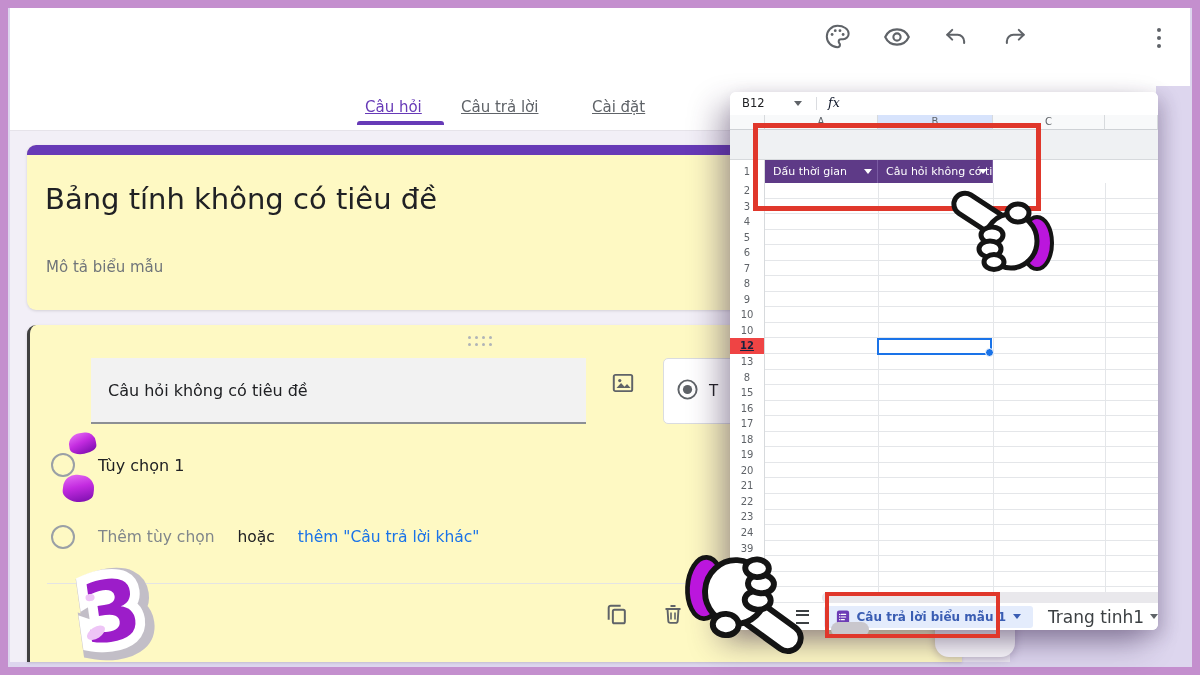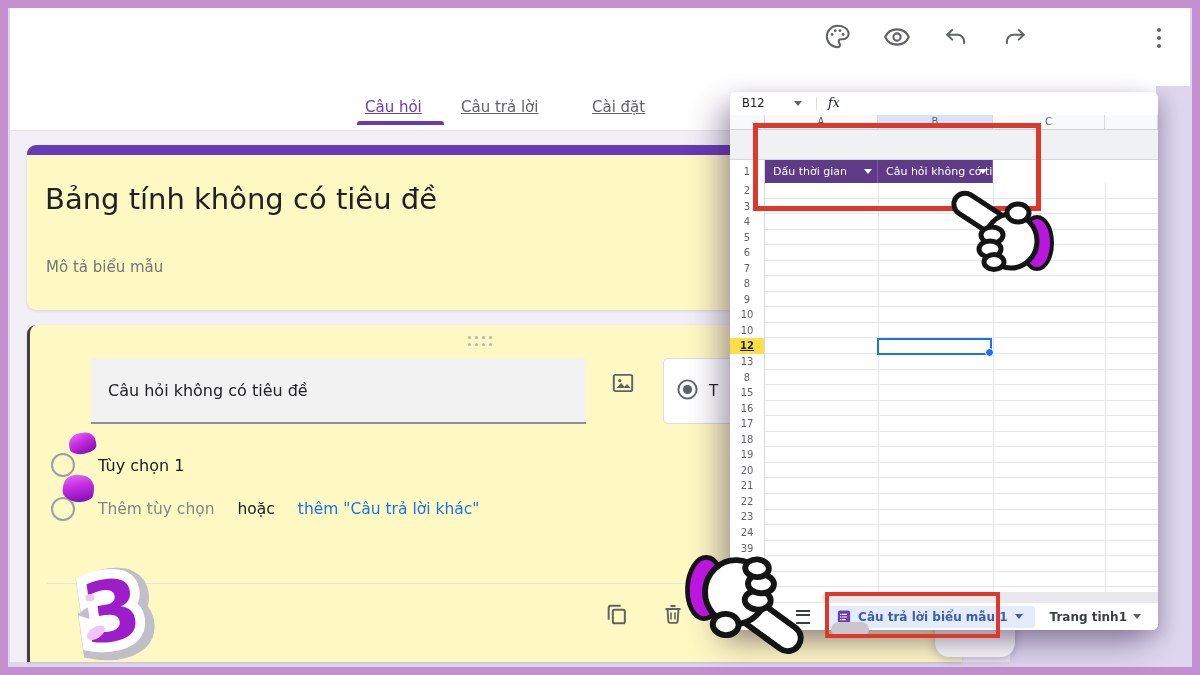--- a/index.html
+++ b/index.html
@@ -35,21 +35,21 @@
   .drag-dots i{width:3px;height:3px;border-radius:50%;background:#b0b4b8;}
   .q-input{left:61px;top:33px;width:495px;height:66px;background:#f2f2f2;border-bottom:2px solid #8d9094;
     font-size:16px;color:#202124;line-height:66px;padding-left:17px;box-sizing:border-box;cursor:text;}
   .img-btn{left:578px;top:45px;width:30px;height:30px;display:flex;align-items:center;justify-content:center;cursor:pointer;}
   .type-dd{left:633px;top:33px;width:78px;height:66px;border:1px solid #dadce0;border-radius:5px;display:flex;align-items:center;
     padding-left:12px;box-sizing:border-box;gap:10px;cursor:pointer;background:#fff;}
   .type-partial{font-size:15px;color:#202124;}
   .opt-row{display:flex;align-items:center;gap:23px;}
   .radio{width:20px;height:20px;border:2px solid #9aa0a6;border-radius:50%;flex:0 0 auto;}
   .opt1{left:21px;top:128px;}
-  .opt2{left:21px;top:172px;align-items:center;}
+  .opt2{left:21px;top:200px;align-items:center;}
   .opt-label{font-size:16px;color:#202124;cursor:text;}
   .opt-add{font-size:15.5px;color:#80868b;cursor:pointer;}
   .opt-or{font-size:15.5px;color:#202124;}
   .opt-link{font-size:15.5px;color:#1a73e8;cursor:pointer;}
   .q-footline{left:17px;top:258px;width:890px;height:1px;background:#e4e4e4;}
   .q-act{top:276px;width:30px;height:30px;display:flex;align-items:center;justify-content:center;cursor:pointer;}
   
   .blob{z-index:8;background:linear-gradient(160deg,#e268f2 8%,#c32be0 45%,#7e0fb0 92%);}
   .blob1{left:69px;top:433px;width:27px;height:21px;border-radius:55% 45% 62% 62%/62% 62% 42% 42%;transform:rotate(-9deg);}
   .blob2{left:63px;top:475px;width:31px;height:27px;border-radius:50% 50% 60% 60%/58% 58% 44% 44%;transform:rotate(7deg);}
@@ -72,37 +72,37 @@
   .chip-main{display:flex;align-items:center;gap:7px;padding:0 9px 0 8px;border-right:1px solid rgba(255,255,255,.4);}
   .chip-name{font-size:10.5px;font-weight:bold;color:#fff;border:1px solid #cbb8e8;padding:1px 3px;border-radius:1px;}
   .chip-icon{display:flex;align-items:center;justify-content:center;width:34px;}
   .chev{width:0;height:0;border-left:4px solid transparent;border-right:4px solid transparent;border-top:5px solid #fff;}
   .sh-r1cell{top:68px;height:23px;background:#5e3a87;color:#fff;font-size:11px;line-height:23px;padding:0 14px 0 8px;
     box-sizing:border-box;border-right:1px solid #7a5ba3;white-space:nowrap;overflow:hidden;cursor:pointer;}
   .sh-r1cell .chev{position:absolute;right:5px;top:9px;}
   .sh-row1num{left:0;top:68px;width:34px;height:23px;font-size:10px;color:#5f6368;text-align:center;line-height:23px;border-right:1px solid #d7dadd;}
   .sh-rownums{left:0;top:91px;width:34px;background:#fff;border-right:1px solid #d7dadd;z-index:1;}
   .sh-rownums div{height:15.55px;font-size:10px;color:#5f6368;text-align:center;line-height:15.5px;cursor:pointer;}
-  .sh-rownums div:nth-child(11){font-weight:bold;color:#17233f;background:#fde047;text-decoration:underline;}
+  .sh-rownums div:nth-child(11){font-weight:bold;color:#17233f;background:#ef4444;text-decoration:underline;}
   .sh-grid{left:35px;top:91px;right:0;height:420px;
     background:repeating-linear-gradient(to bottom,#ffffff 0 14.55px,#e4e6e9 14.55px 15.55px);}
   .vline{top:0;width:1px;height:420px;background:#e4e6e9;}
   .sel-cell{left:112px;top:155px;width:115px;height:17px;border:2px solid #1a73e8;box-sizing:border-box;cursor:cell;}
   .sel-dot{right:-4px;bottom:-4px;width:7px;height:7px;border-radius:50%;background:#1a73e8;border:1px solid #fff;}
   .sh-scroll{left:92px;top:500px;right:0;height:11px;background:#e9e8ec;border-radius:6px 0 0 6px;}
   .sh-footer{left:0;top:511px;width:100%;height:27px;background:#fff;display:flex;align-items:center;padding-left:36px;gap:15px;box-sizing:border-box;}
   .sh-plus{font-size:18px;color:#3c4043;line-height:1;cursor:pointer;}
   .burger{width:14px;height:10px;border-top:2px solid #3c4043;border-bottom:2px solid #3c4043;position:relative;cursor:pointer;}
   .burger::after{content:"";position:absolute;left:0;top:2px;width:100%;height:2px;background:#3c4043;}
   .sh-tab-active{display:flex;align-items:center;gap:7px;background:#e4ecfc;border-radius:3px;height:22px;padding:0 12px;cursor:pointer;}
   .sh-tab-active span{font-size:12px;font-weight:600;color:#3a5db3;white-space:nowrap;}
   .chev-blue{border-top-color:#3a5db3;}
   .chev-gray{border-top-color:#5f6368;}
   .sh-tab-other{display:flex;align-items:center;gap:6px;cursor:pointer;}
-  .sh-tab-other span{font-size:12px;color:#3c4043;white-space:nowrap;font-weight:bold;}
+  .sh-tab-other span{font-size:17px;color:#3c4043;white-space:nowrap;}
   
   .red1{left:753px;top:123px;width:278px;height:78px;border:5px solid #e0372b;z-index:30;}
   .red2{left:825px;top:592px;width:167px;height:38px;border:4px solid #e0372b;z-index:30;}
   
   .hand{z-index:40;}
   .hand1{left:945px;top:183px;width:112px;height:100px;}
   .hand2{left:678px;top:543px;width:138px;height:118px;}
   .hand2 svg{transform:rotate(183deg);}
   .badge3{left:53px;top:556px;width:118px;height:110px;z-index:41;}
 </style>

